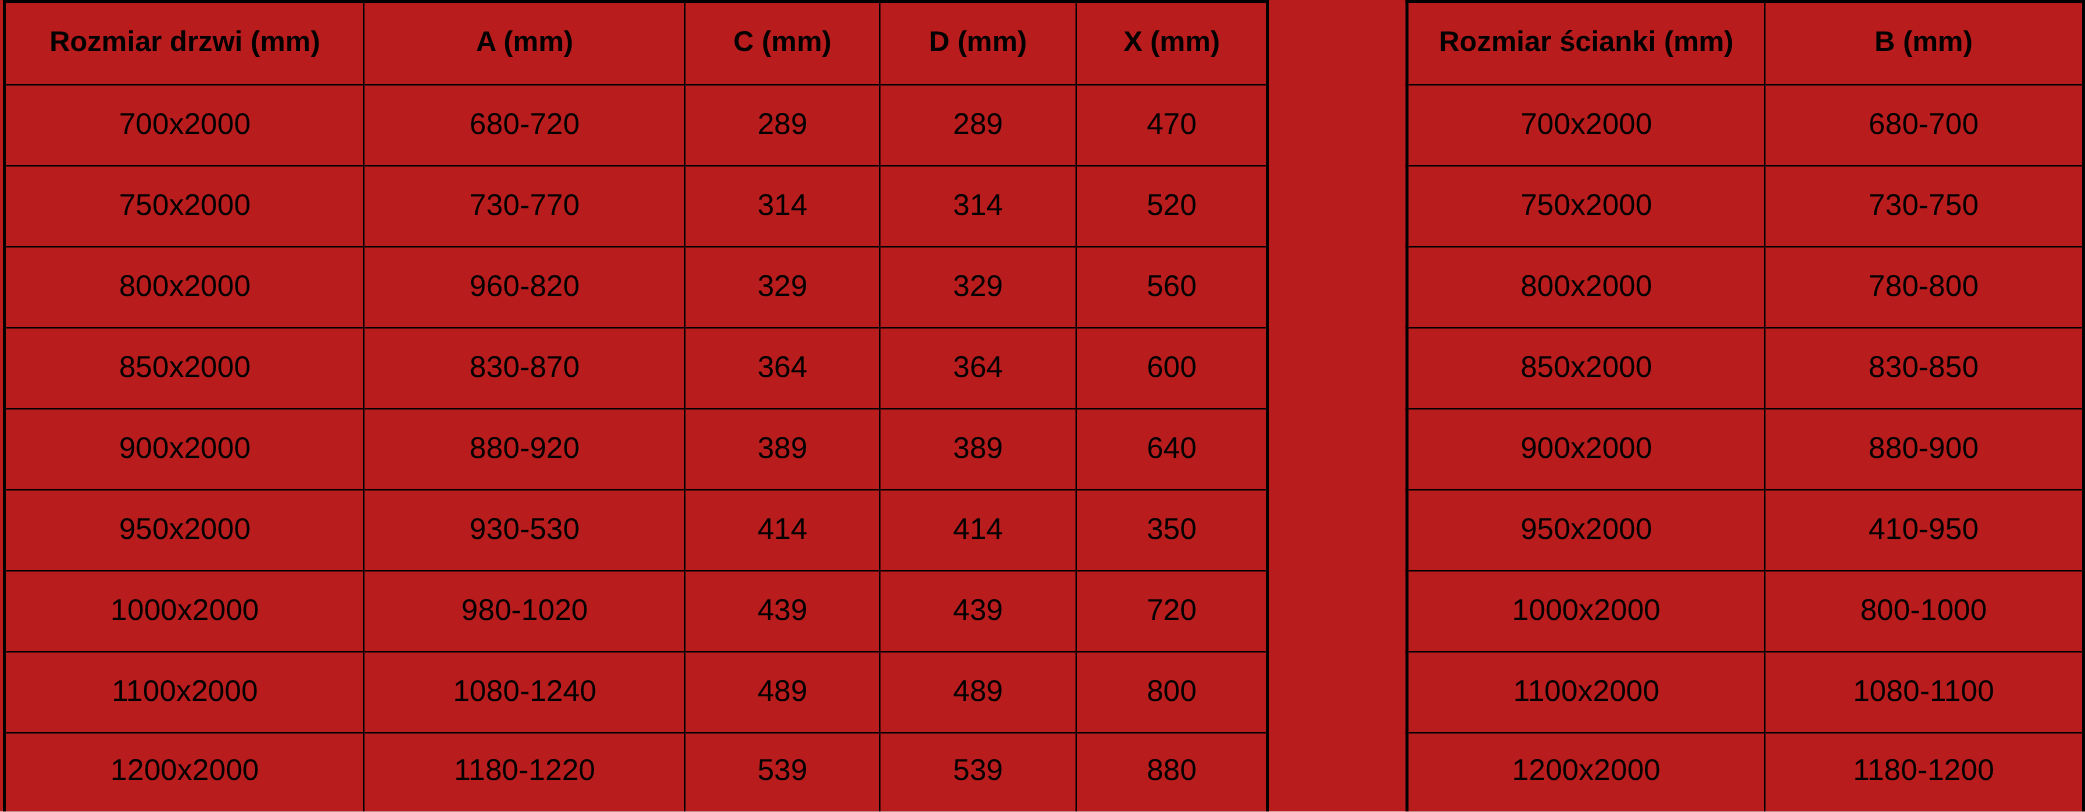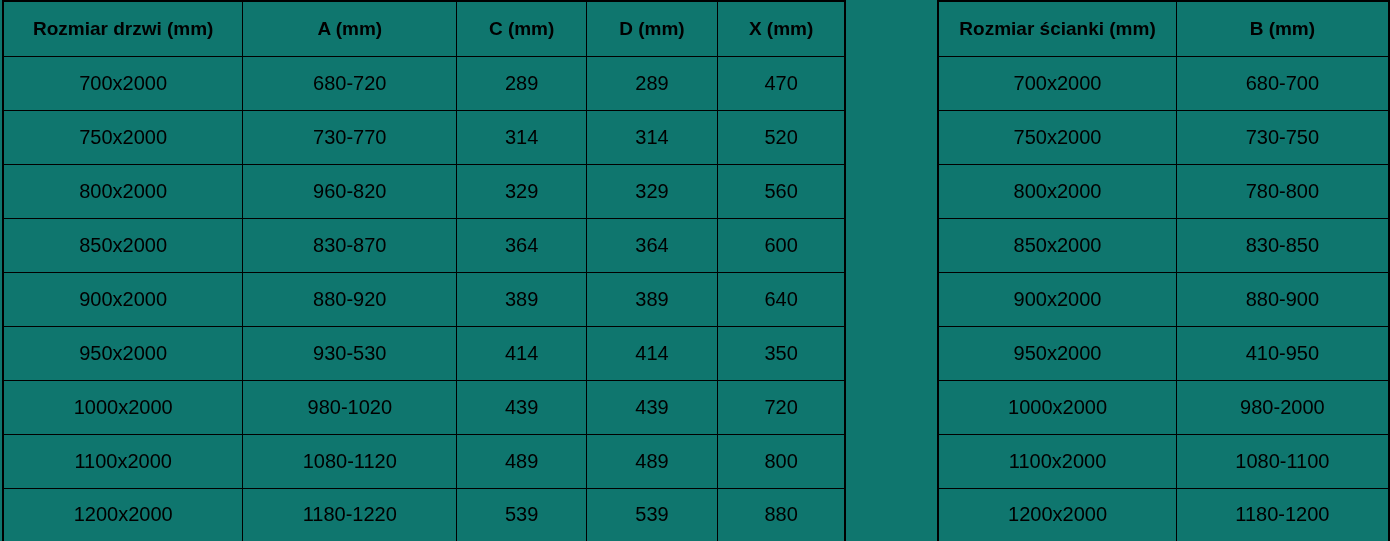--- a/index.html
+++ b/index.html
@@ -3,21 +3,21 @@
 <meta charset="utf-8">
 <style>
   html, body {
     margin: 0;
     padding: 0;
     background: #ffffff;
   }
   .page {
     width: 1390px;
     height: 541px;
-    background: #0f766e;
+    background: #b91c1c;
     color: #000000;
     font-family: "Liberation Sans", sans-serif;
     display: flex;
     align-items: flex-start;
     box-sizing: border-box;
     overflow: hidden;
   }
   table.tbl {
     border-collapse: collapse;
     table-layout: fixed;
@@ -112,21 +112,21 @@
       </tr>
       <tr>
         <td>1000x2000</td>
         <td>980-1020</td>
         <td>439</td>
         <td>439</td>
         <td>720</td>
       </tr>
       <tr>
         <td>1100x2000</td>
-        <td>1080-1120</td>
+        <td>1080-1240</td>
         <td>489</td>
         <td>489</td>
         <td>800</td>
       </tr>
       <tr>
         <td>1200x2000</td>
         <td>1180-1220</td>
         <td>539</td>
         <td>539</td>
         <td>880</td>
@@ -165,21 +165,21 @@
       <tr>
         <td>900x2000</td>
         <td>880-900</td>
       </tr>
       <tr>
         <td>950x2000</td>
         <td>410-950</td>
       </tr>
       <tr>
         <td>1000x2000</td>
-        <td>980-2000</td>
+        <td>800-1000</td>
       </tr>
       <tr>
         <td>1100x2000</td>
         <td>1080-1100</td>
       </tr>
       <tr>
         <td>1200x2000</td>
         <td>1180-1200</td>
       </tr>
     </tbody>

